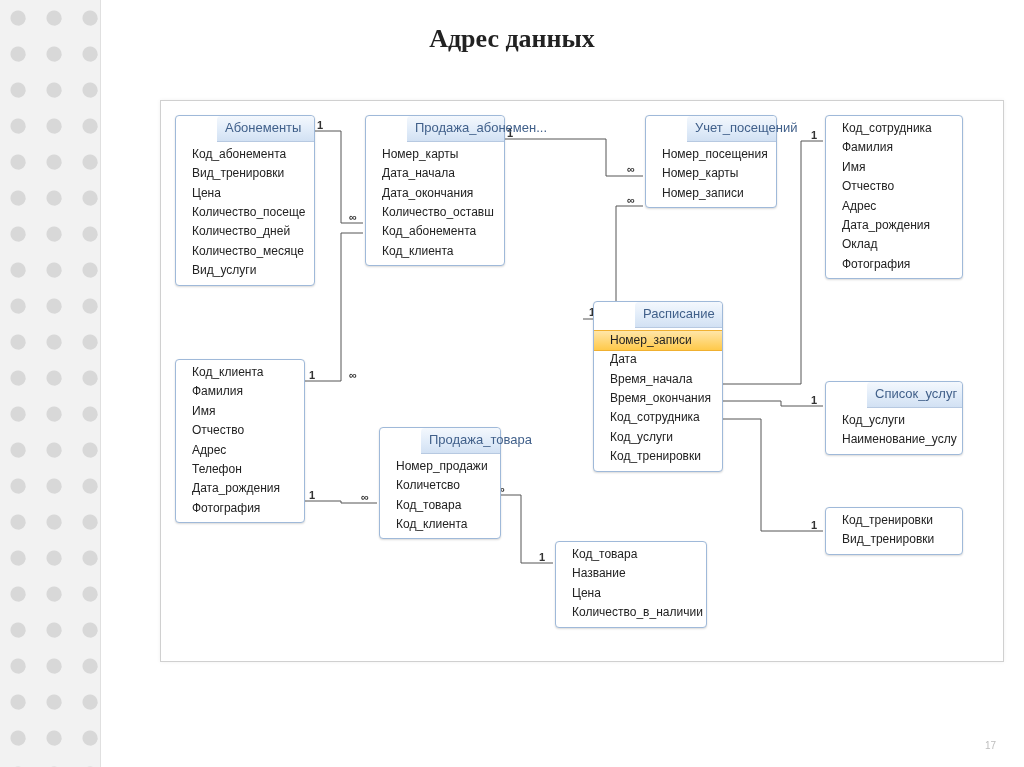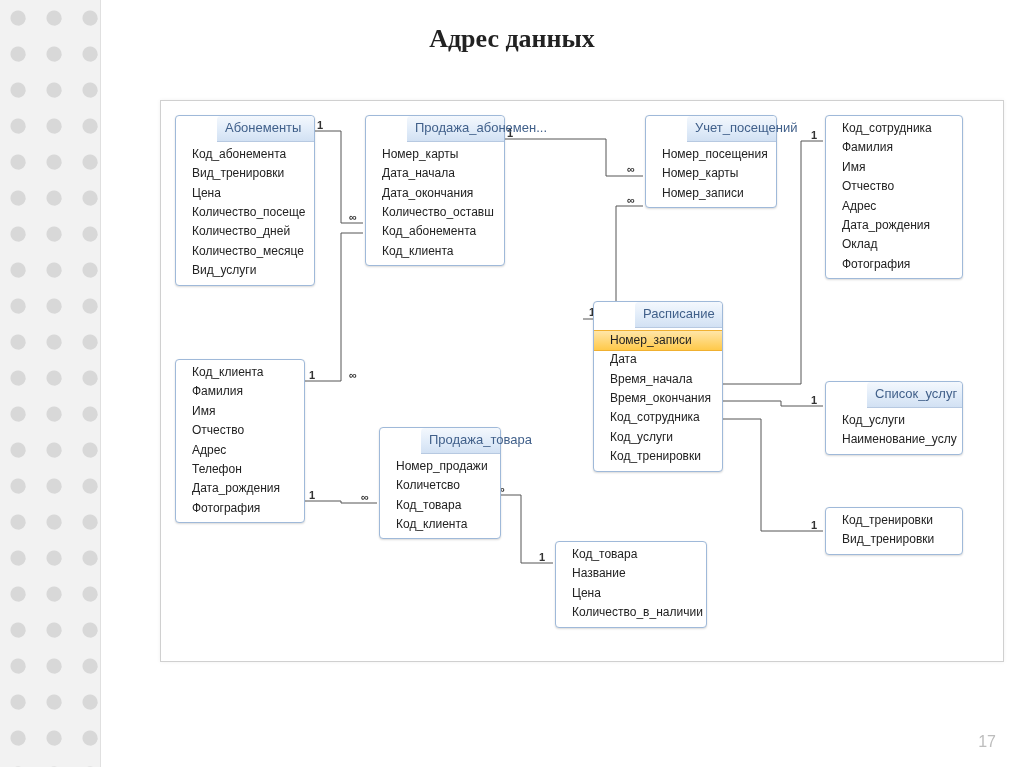--- a/index.html
+++ b/index.html
@@ -67,21 +67,21 @@
     margin:-1px 0;
   }
 
   .card-lbl {
     position:absolute; font-size:11px; font-weight:bold; color:#333;
     background:transparent; pointer-events:none; white-space:nowrap;
   }
 
   .slidenum {
     position:absolute; right:28px; bottom:16px;
-    color:#bdbdbd; font-size:16px;
+    color:#bdbdbd; font-size:10px;
   }
 </style>
 </head>
 <body>
 
 <div class="deco"></div>
 
 <div class="title">Адрес данных</div>
 
 <div class="canvas">

